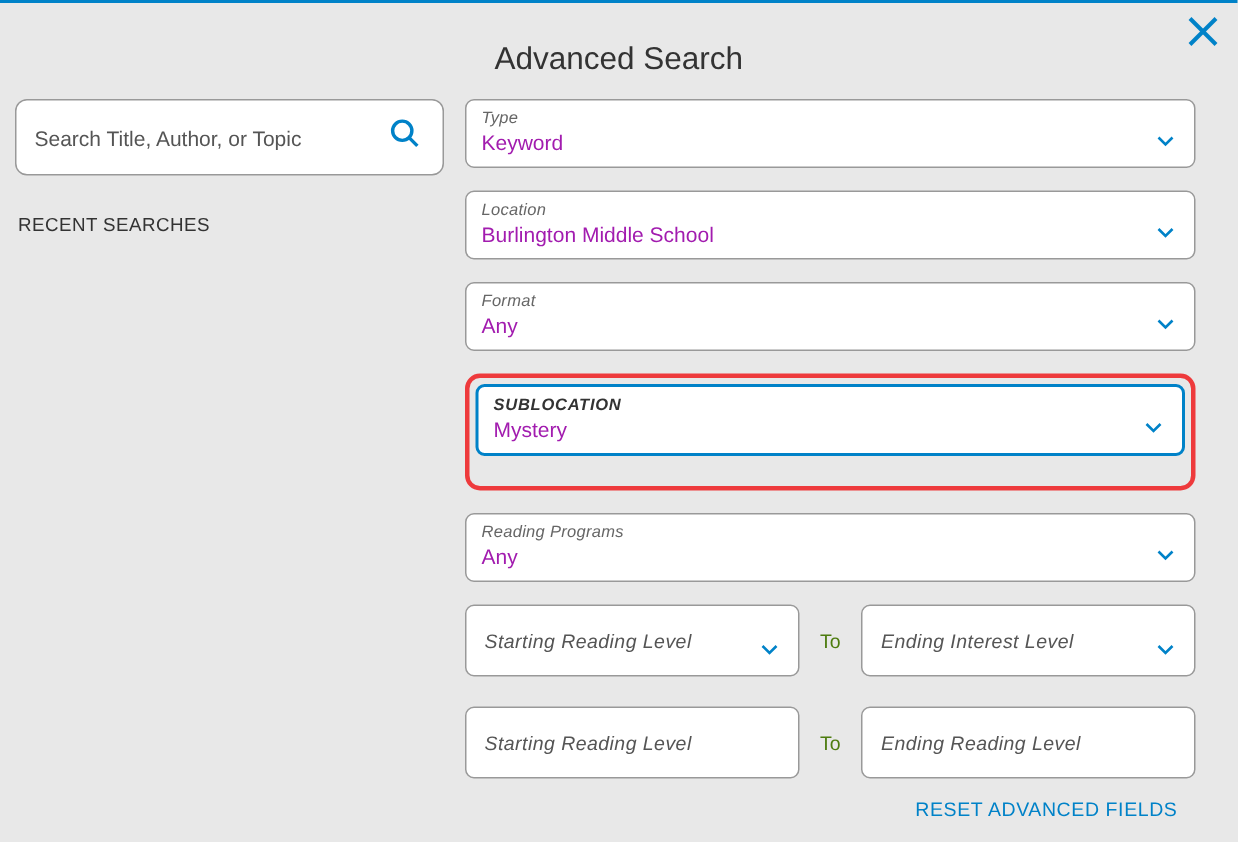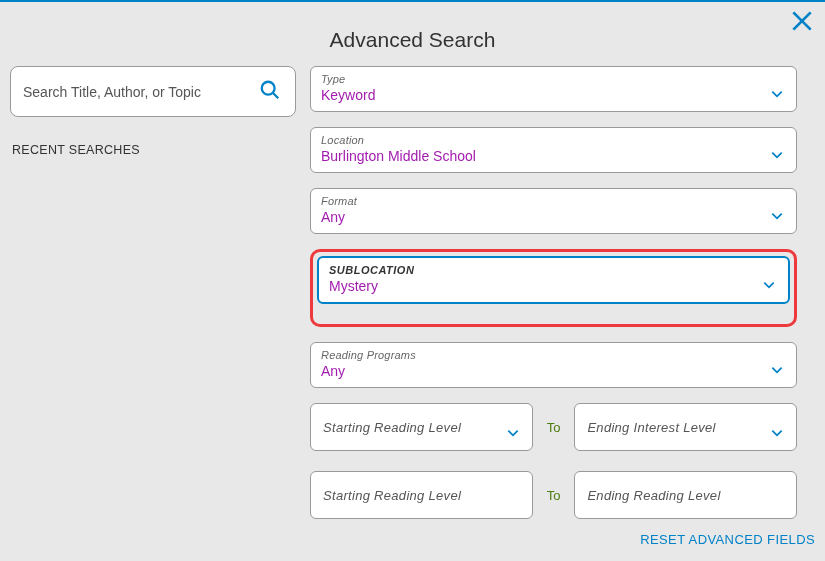--- a/index.html
+++ b/index.html
@@ -152,21 +152,21 @@
       color: #555;
       letter-spacing: 0.3px;
     }
     .range-to {
       font-weight: normal;
       font-size: 13px;
       color: #4d7c0f;
     }
     .reset-link {
       position: absolute;
-      right: 10px;
+      right: 40px;
       bottom: 14px;
       color: #0082c8;
       font-size: 13px;
       letter-spacing: 0.4px;
       cursor: pointer;
     }
   </style>
 </head>
 <body>
 

